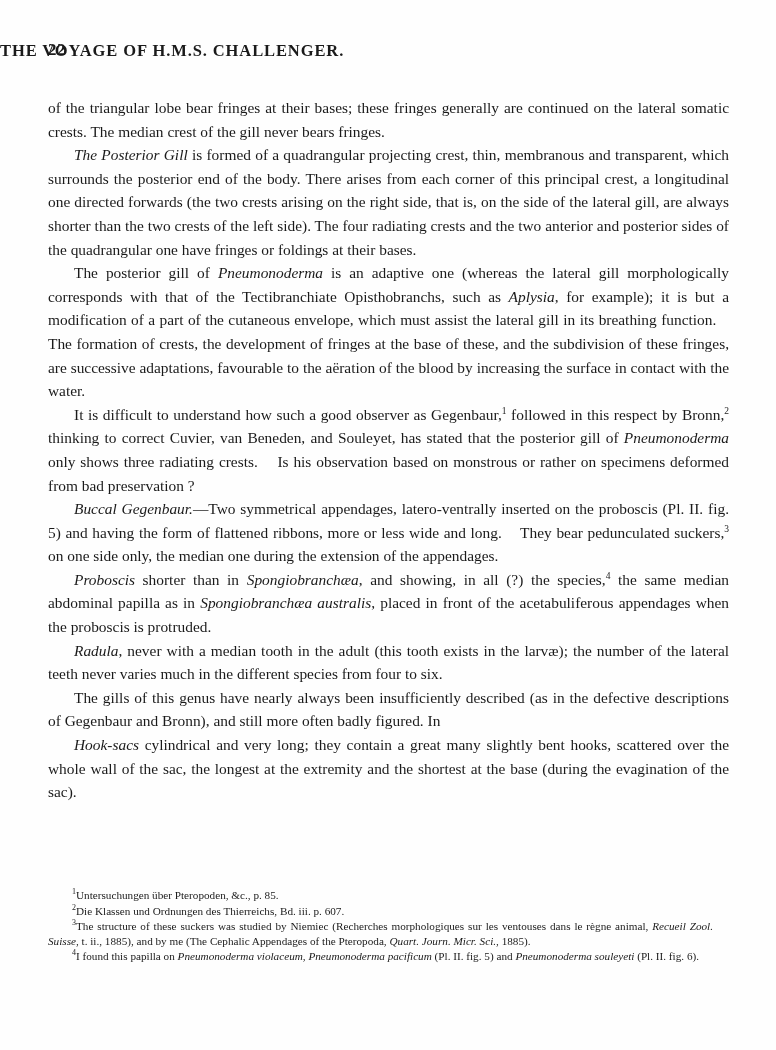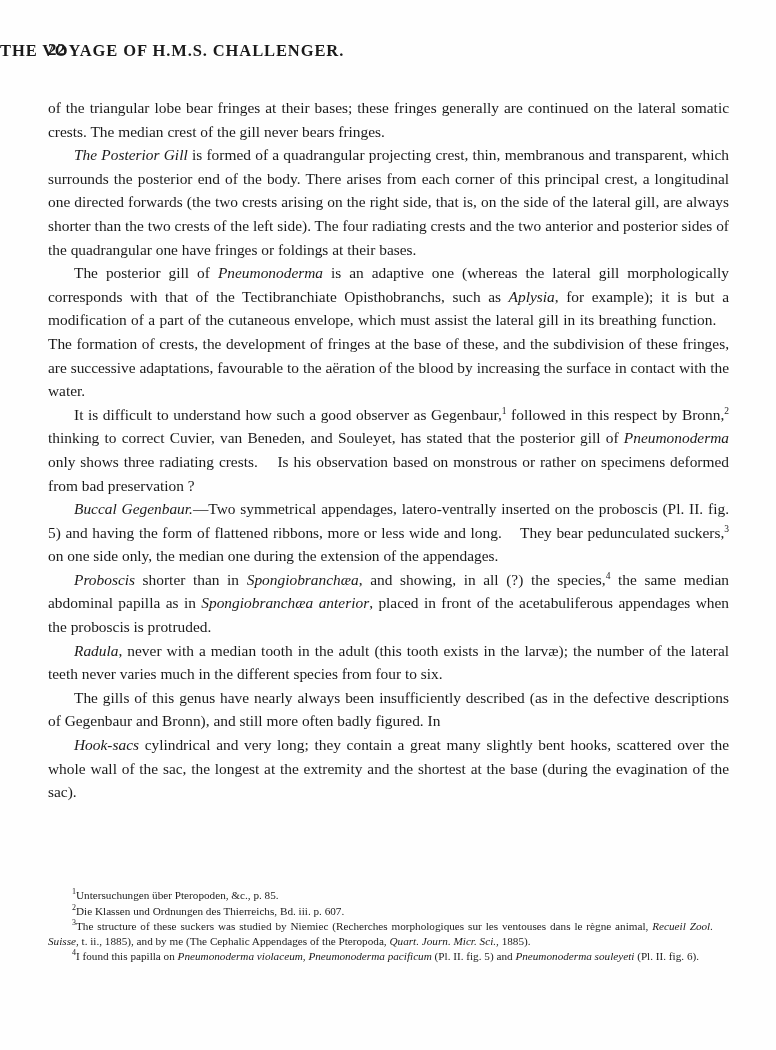--- a/index.html
+++ b/index.html
@@ -132,21 +132,21 @@
 
     <p class="para indent">
       <i>Buccal Gegenbaur.</i>—Two symmetrical appendages, latero-ventrally inserted on the
       proboscis (Pl. II. fig. 5) and having the form of flattened ribbons, more or less wide and
       long.&nbsp;&nbsp;&nbsp; They bear pedunculated suckers,<sup>3</sup> on one side only, the median one during the
       extension of the appendages.
     </p>
 
     <p class="para indent">
       <i>Proboscis</i> shorter than in <i>Spongiobranchæa</i>, and showing, in all (?) the species,<sup>4</sup> the
-      same median abdominal papilla as in <i>Spongiobranchæa anterior</i>, placed in front of the
+      same median abdominal papilla as in <i>Spongiobranchæa australis</i>, placed in front of the
       acetabuliferous appendages when the proboscis is protruded.
     </p>
 
     <p class="para indent">
       <i>Radula</i>, never with a median tooth in the adult (this tooth exists in the larvæ); the
       number of the lateral teeth never varies much in the different species from four to six.
     </p>
 
     <p class="para indent">
       <span>The gills of this genus have nearly always been insufficiently described (as in the defective descriptions of Gegenbaur and Bronn), and still more often badly figured.    In</span>

